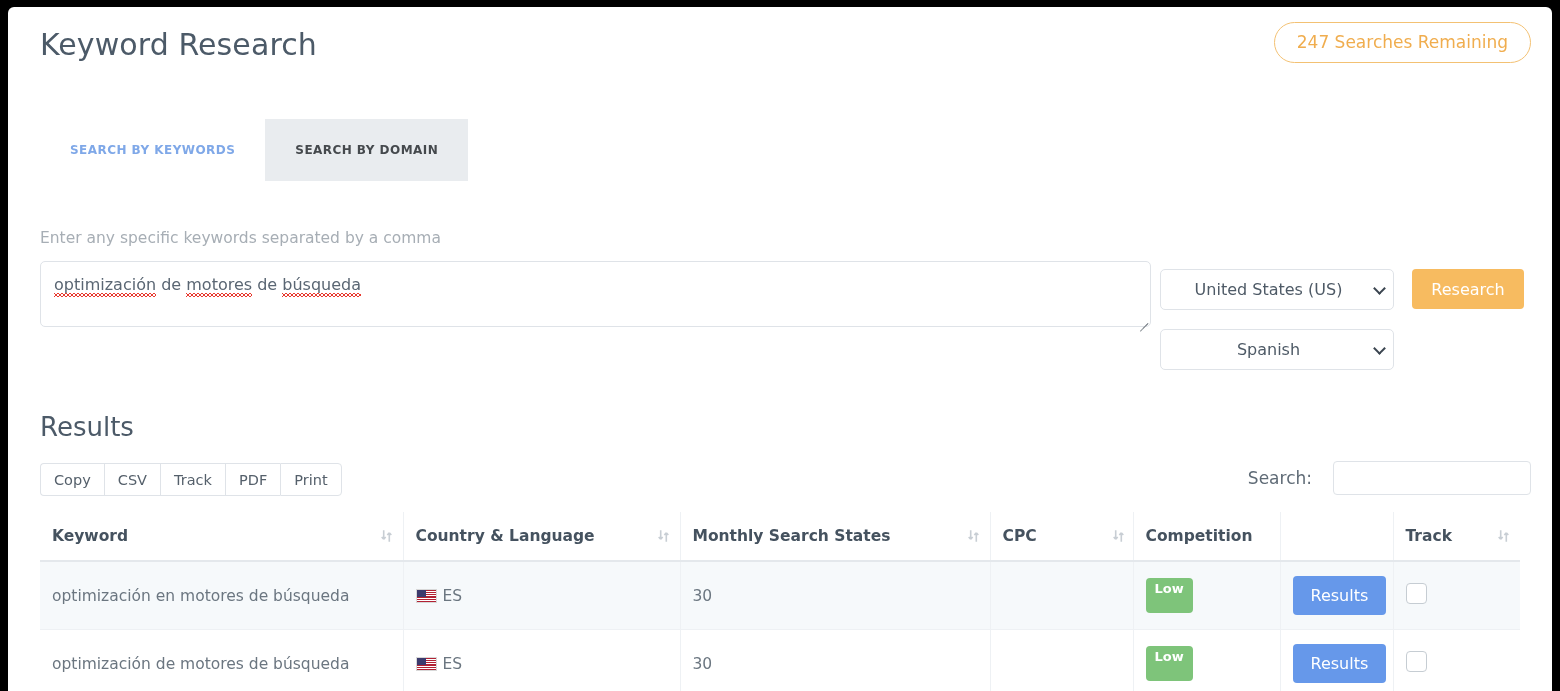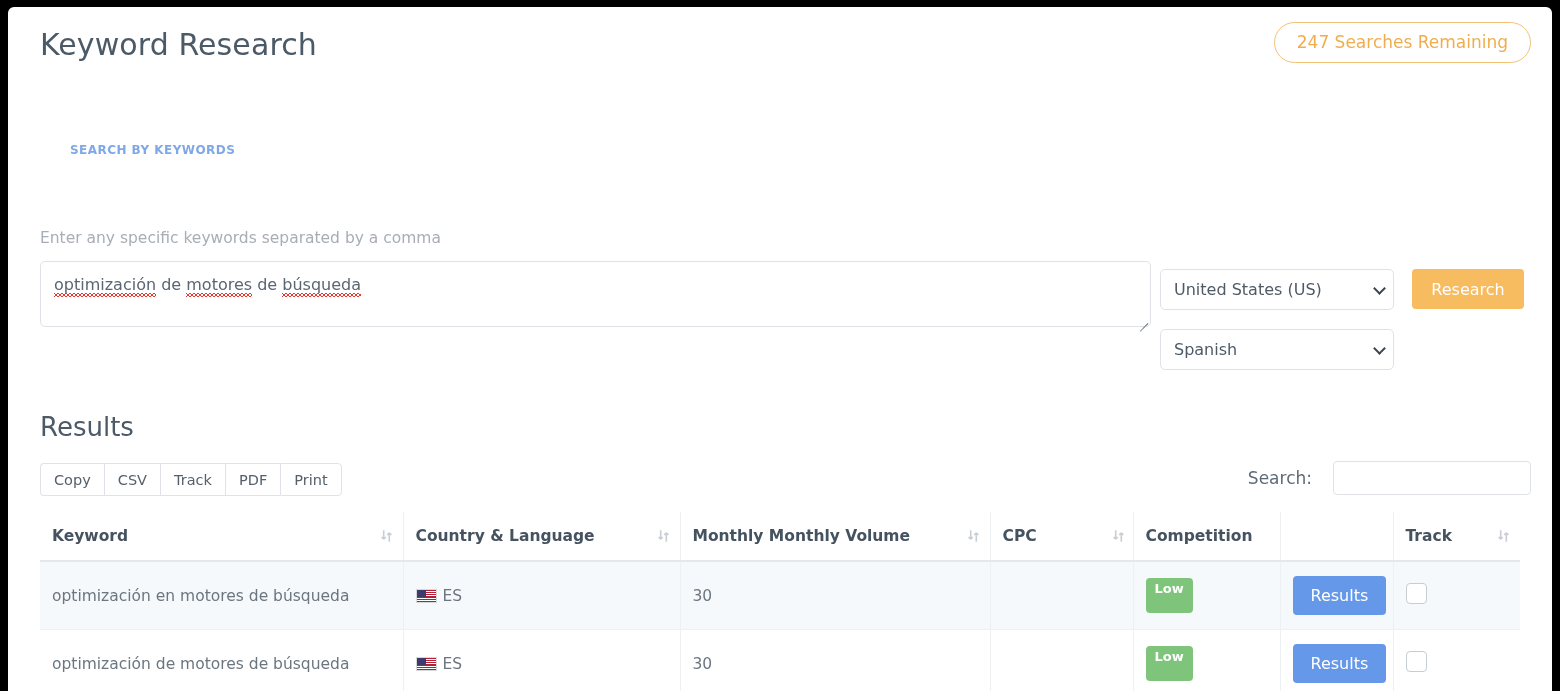--- a/index.html
+++ b/index.html
@@ -139,20 +139,21 @@
     border-radius: 5px;
     background: #fff;
     font-size: 16px;
     color: #4e5a66;
     padding: 0 30px 0 13px;
     font-family: "DejaVu Sans", "Liberation Sans", sans-serif;
     appearance: none;
     -webkit-appearance: none;
     outline: none;
     cursor: pointer;
+    text-align: center;
   }
   .sel-country { left: 1152px; top: 262px; }
   .sel-language { left: 1152px; top: 322px; }
   .sel-caret {
     position: absolute;
     width: 10px; height: 10px;
     pointer-events: none;
   }
   .sel-caret::before {
     content: "";
@@ -344,20 +345,21 @@
 <div id="frame">
 <div id="page">
 
   <div class="page-header">
     <div class="page-title">Keyword Research</div>
     <div class="searches-badge">247 Searches Remaining</div>
   </div>
 
   <div class="tabs">
     <div class="tab active">SEARCH BY KEYWORDS</div>
+    <div class="tab hovered">SEARCH BY DOMAIN</div>
   </div>
 
   <div class="field-hint">Enter any specific keywords separated by a comma</div>
 
   <textarea class="keyword-textarea" spellcheck="false" placeholder="" style=""></textarea>
   <div class="ta-text">
     <span class="sp">optimización</span> de <span class="sp">motores</span> de <span class="sp">búsqueda</span>
   </div>
   <div class="resize-grip">
     <span></span>
@@ -412,21 +414,21 @@
           </svg>
         </th>
         <th>
           <span>Country &amp; Language</span>
           <svg class="sort-ico" viewBox="0 0 12 14" fill="currentColor">
             <path d="M3.2 1.2 L3.2 10.2 M3.2 10.2 L1.2 8 M3.2 10.2 L5.2 8" stroke="currentColor" stroke-width="1.6" fill="none"></path>
             <path d="M8.8 12.8 L8.8 3.8 M8.8 3.8 L6.8 6 M8.8 3.8 L10.8 6" stroke="currentColor" stroke-width="1.6" fill="none"></path>
           </svg>
         </th>
         <th>
-          <span>Monthly Monthly Volume</span>
+          <span>Monthly Search States</span>
           <svg class="sort-ico" viewBox="0 0 12 14" fill="currentColor">
             <path d="M3.2 1.2 L3.2 10.2 M3.2 10.2 L1.2 8 M3.2 10.2 L5.2 8" stroke="currentColor" stroke-width="1.6" fill="none"></path>
             <path d="M8.8 12.8 L8.8 3.8 M8.8 3.8 L6.8 6 M8.8 3.8 L10.8 6" stroke="currentColor" stroke-width="1.6" fill="none"></path>
           </svg>
         </th>
         <th class="th-right th-cpc">
           <span>CPC</span>
           <svg class="sort-ico" viewBox="0 0 12 14" fill="currentColor">
             <path d="M3.2 1.2 L3.2 10.2 M3.2 10.2 L1.2 8 M3.2 10.2 L5.2 8" stroke="currentColor" stroke-width="1.6" fill="none"></path>
             <path d="M8.8 12.8 L8.8 3.8 M8.8 3.8 L6.8 6 M8.8 3.8 L10.8 6" stroke="currentColor" stroke-width="1.6" fill="none"></path>

